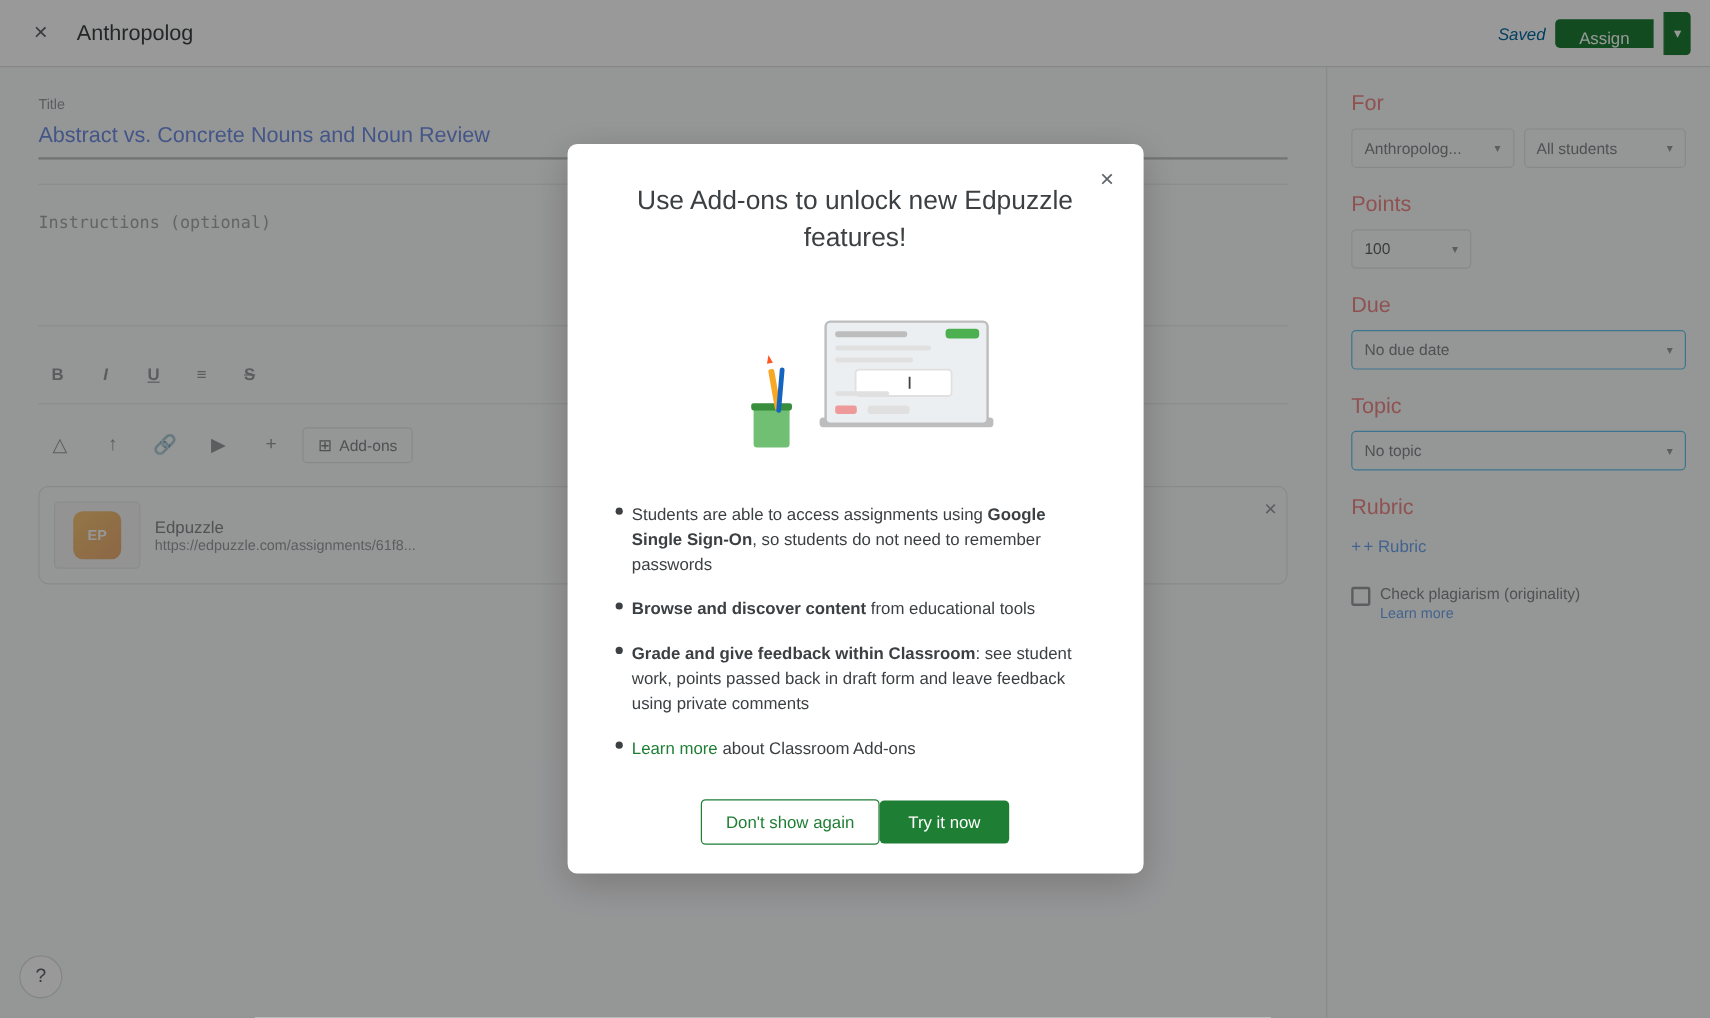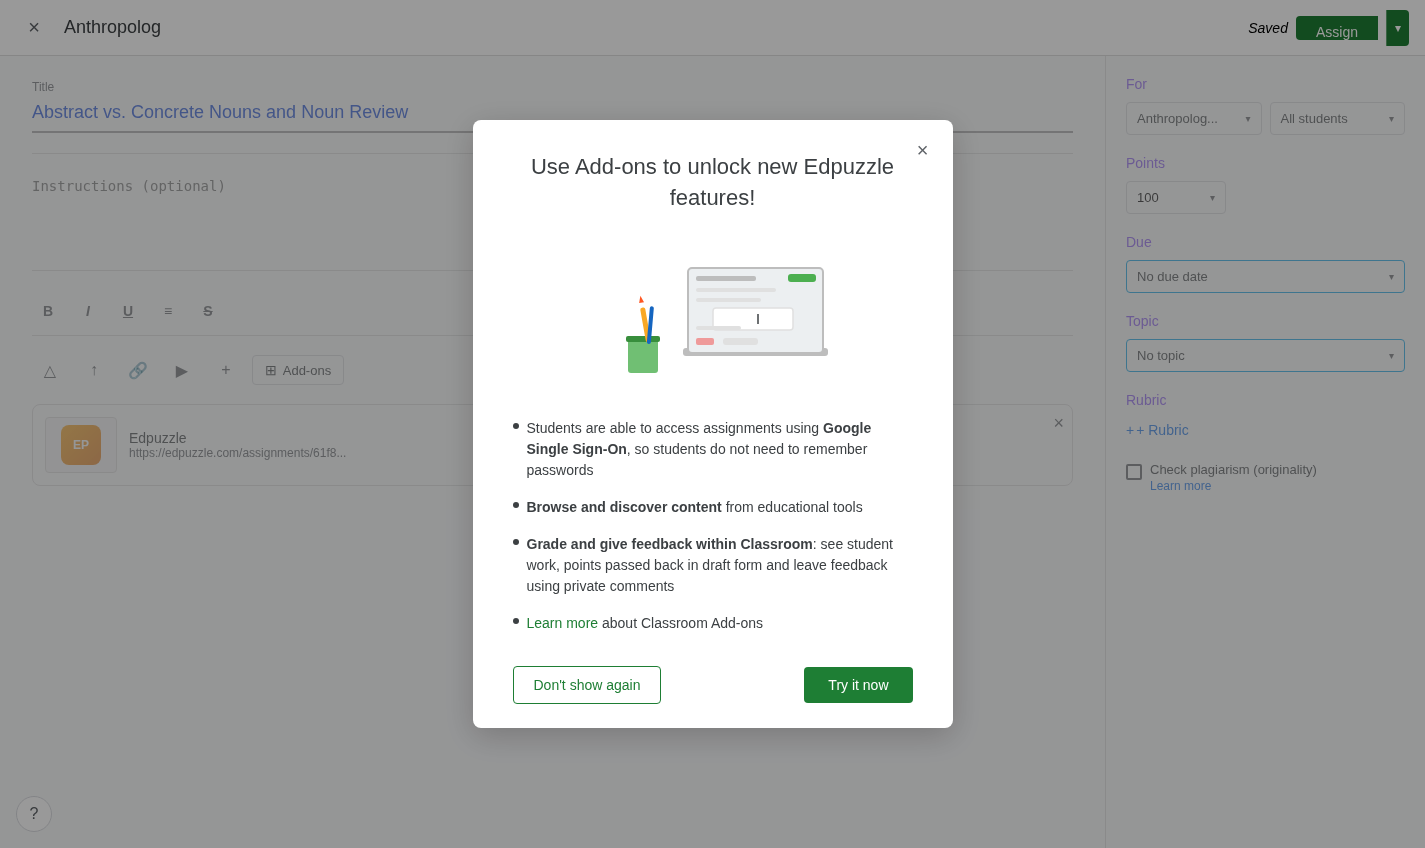--- a/index.html
+++ b/index.html
@@ -8,21 +8,21 @@
     
     .topbar {
       display: flex; align-items: center; justify-content: space-between;
       background: #fff; height: 56px; padding: 0 16px;
       border-bottom: 1px solid #e0e0e0; position: relative; z-index: 1;
     }
     .topbar-left { display: flex; align-items: center; gap: 12px; }
     .topbar-right { display: flex; align-items: center; gap: 8px; }
     .close-btn { width: 36px; height: 36px; display: flex; align-items: center; justify-content: center; cursor: pointer; border-radius: 50%; border: none; background: none; font-size: 20px; color: #5f6368; }
     .topbar-title { font-size: 18px; color: #3c4043; font-weight: 500; }
-    .saved-text { font-size: 14px; color: #000000; font-style: italic; }
+    .saved-text { font-size: 14px; color: #0369a1; font-style: italic; }
     .assign-btn { background: #1e7e34; color: #fff; border: none; border-radius: 4px 0 0 4px; padding: 8px 20px; font-size: 14px; font-weight: 500; cursor: pointer; height: 24px; }
     .assign-dropdown { background: #1e7e34; color: #fff; border: none; border-left: 1px solid rgba(255,255,255,0.3); border-radius: 0 4px 4px 0; padding: 0 8px; cursor: pointer; height: 36px; display: flex; align-items: center; }
 
     
     .main-layout { display: flex; height: calc(848px - 56px); }
 
     
     .content-area { flex: 1; padding: 24px 32px; overflow-y: auto; background: #fff; opacity: 0.6; }
     .field-label { font-size: 12px; color: #5f6368; margin-bottom: 4px; }
     .title-input { font-size: 18px; color: #1d4ed8; border: none; border-bottom: 2px solid #a3a3a3; outline: none; width: 100%; padding: 4px 0 8px; background: transparent; }
@@ -38,21 +38,21 @@
     .attachment-card { display: flex; align-items: center; gap: 12px; border: 1px solid #e0e0e0; border-radius: 8px; padding: 12px; position: relative; }
     .attachment-thumb { width: 72px; height: 56px; background: #f8f9fa; border-radius: 4px; border: 1px solid #e0e0e0; display: flex; align-items: center; justify-content: center; overflow: hidden; }
     .attachment-info { flex: 1; }
     .attachment-name { font-size: 14px; color: #3c4043; font-weight: 500; }
     .attachment-url { font-size: 12px; color: #5f6368; }
     .attachment-close { position: absolute; top: 8px; right: 8px; background: none; border: none; cursor: pointer; color: #5f6368; font-size: 18px; }
 
     
     .sidebar { width: 320px; background: #fff; border-left: 1px solid #e0e0e0; padding: 20px; overflow-y: auto; opacity: 0.6; }
     .sidebar-section { margin-bottom: 20px; }
-    .sidebar-label { font-size: 14px; color: #8b5cf6; font-weight: 500; margin-bottom: 10px; }
+    .sidebar-label { font-size: 18px; color: #ef4444; font-weight: 500; margin-bottom: 10px; }
     .select-row { display: flex; gap: 8px; margin-bottom: 16px; }
     .select-field { flex: 1; display: flex; align-items: center; justify-content: space-between; border: 1px solid #dadce0; border-radius: 4px; padding: 8px 10px; cursor: pointer; font-size: 13px; color: #3c4043; }
     .select-field-full { width: 100%; display: flex; align-items: center; justify-content: space-between; border: 1px solid #0ea5e9; border-radius: 4px; padding: 8px 10px; cursor: pointer; font-size: 13px; color: #3c4043; }
     .chevron { font-size: 10px; color: #5f6368; margin-left: 4px; }
     .points-select { width: 100px; display: flex; align-items: center; justify-content: space-between; border: 1px solid #dadce0; border-radius: 4px; padding: 8px 10px; cursor: pointer; font-size: 13px; }
     .rubric-btn { display: flex; align-items: center; gap: 6px; color: #1a73e8; font-size: 14px; cursor: pointer; background: none; border: none; padding: 4px 0; }
     .checkbox-row { display: flex; align-items: flex-start; gap: 8px; }
     .check-box { width: 16px; height: 16px; border: 2px solid #5f6368; border-radius: 2px; flex-shrink: 0; margin-top: 2px; }
     .plagiarism-text { font-size: 13px; color: #3c4043; }
     .learn-more-link { color: #1a73e8; font-size: 12px; cursor: pointer; text-decoration: none; display: block; margin-top: 2px; }
@@ -71,21 +71,21 @@
       padding: 0 0 24px;
     }
     .modal-close { position: absolute; top: 12px; right: 12px; background: none; border: none; cursor: pointer; font-size: 20px; color: #5f6368; width: 36px; height: 36px; display: flex; align-items: center; justify-content: center; border-radius: 50%; }
     .modal-header { text-align: center; padding: 32px 40px 16px; font-size: 22px; font-weight: 500; color: #3c4043; line-height: 1.4; }
     .modal-image { display: flex; justify-content: center; margin: 8px 0 20px; }
     .modal-body { padding: 0 40px; }
     .bullet-item { display: flex; align-items: flex-start; gap: 8px; margin-bottom: 16px; font-size: 14px; color: #3c4043; line-height: 1.5; }
     .bullet-dot { flex-shrink: 0; margin-top: 5px; width: 6px; height: 6px; border-radius: 50%; background: #3c4043; }
     .bullet-text b { font-weight: 600; }
     .green-link { color: #1e7e34; text-decoration: none; cursor: pointer; }
-    .modal-footer { display: flex; align-items: center; justify-content: space-between; padding: 16px 40px 0; }
+    .modal-footer { display: flex; align-items: center; justify-content: center; padding: 16px 40px 0; }
     .dont-show-btn { border: 1px solid #1e7e34; border-radius: 4px; padding: 10px 20px; background: #fff; color: #1e7e34; font-size: 14px; font-weight: 500; cursor: pointer; }
     .try-now-btn { border: none; border-radius: 4px; padding: 10px 24px; background: #1e7e34; color: #fff; font-size: 14px; font-weight: 500; cursor: pointer; }
 
     
     .help-btn { position: fixed; bottom: 16px; left: 16px; width: 36px; height: 36px; border-radius: 50%; background: #fff; border: 1px solid #dadce0; display: flex; align-items: center; justify-content: center; cursor: pointer; font-size: 16px; color: #5f6368; z-index: 0; }
 
     
     .laptop-svg { width: 230px; height: 160px; }
 
     

